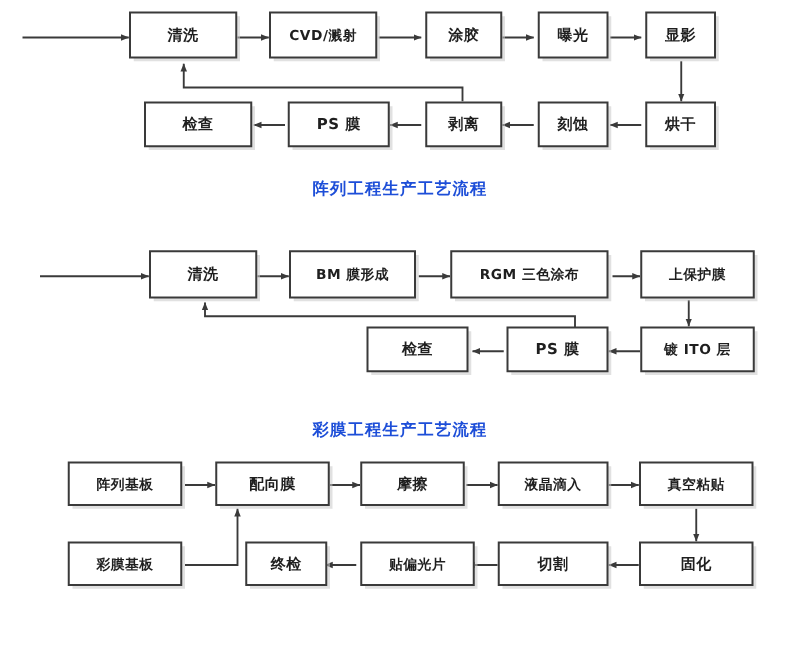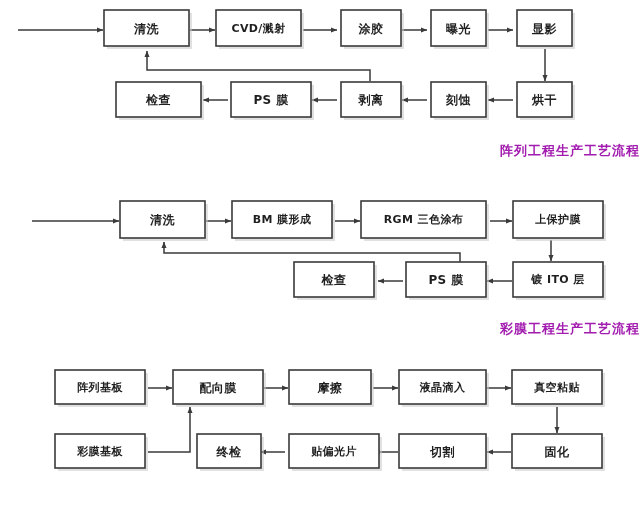--- a/index.html
+++ b/index.html
@@ -56,29 +56,29 @@
   .edge {
     stroke: #3a3a3a;
     stroke-width: 1.5;
     fill: none;
     stroke-linejoin: miter;
   }
   .caption {
     position: absolute;
     left: 0;
     width: 640px;
-    text-align: right;
+    text-align: center;
     font-family: "DejaVu Sans", "Liberation Sans", sans-serif;
     font-size: 13px;
     font-weight: 700;
-    color: #a21caf;
+    color: #1d4ed8;
     letter-spacing: 1px;
   }
   #caption1 { top: 142px; }
-  #caption2 { top: 320px; }
+  #caption2 { top: 335px; }
   #caption3 { top: 492px; }
 </style>
 </head>
 <body>
 
 <div id="root">
 
   <svg id="chart1" class="chart-svg" viewBox="0 0 640 135">
     <defs>
       <marker id="arrow1" markerWidth="7" markerHeight="7" refX="6.2" refY="3" orient="auto" markerUnits="userSpaceOnUse">

